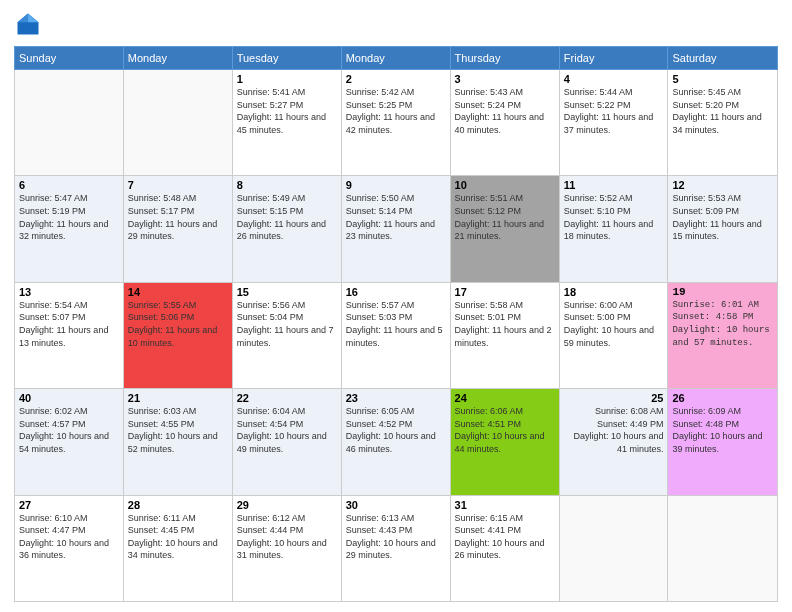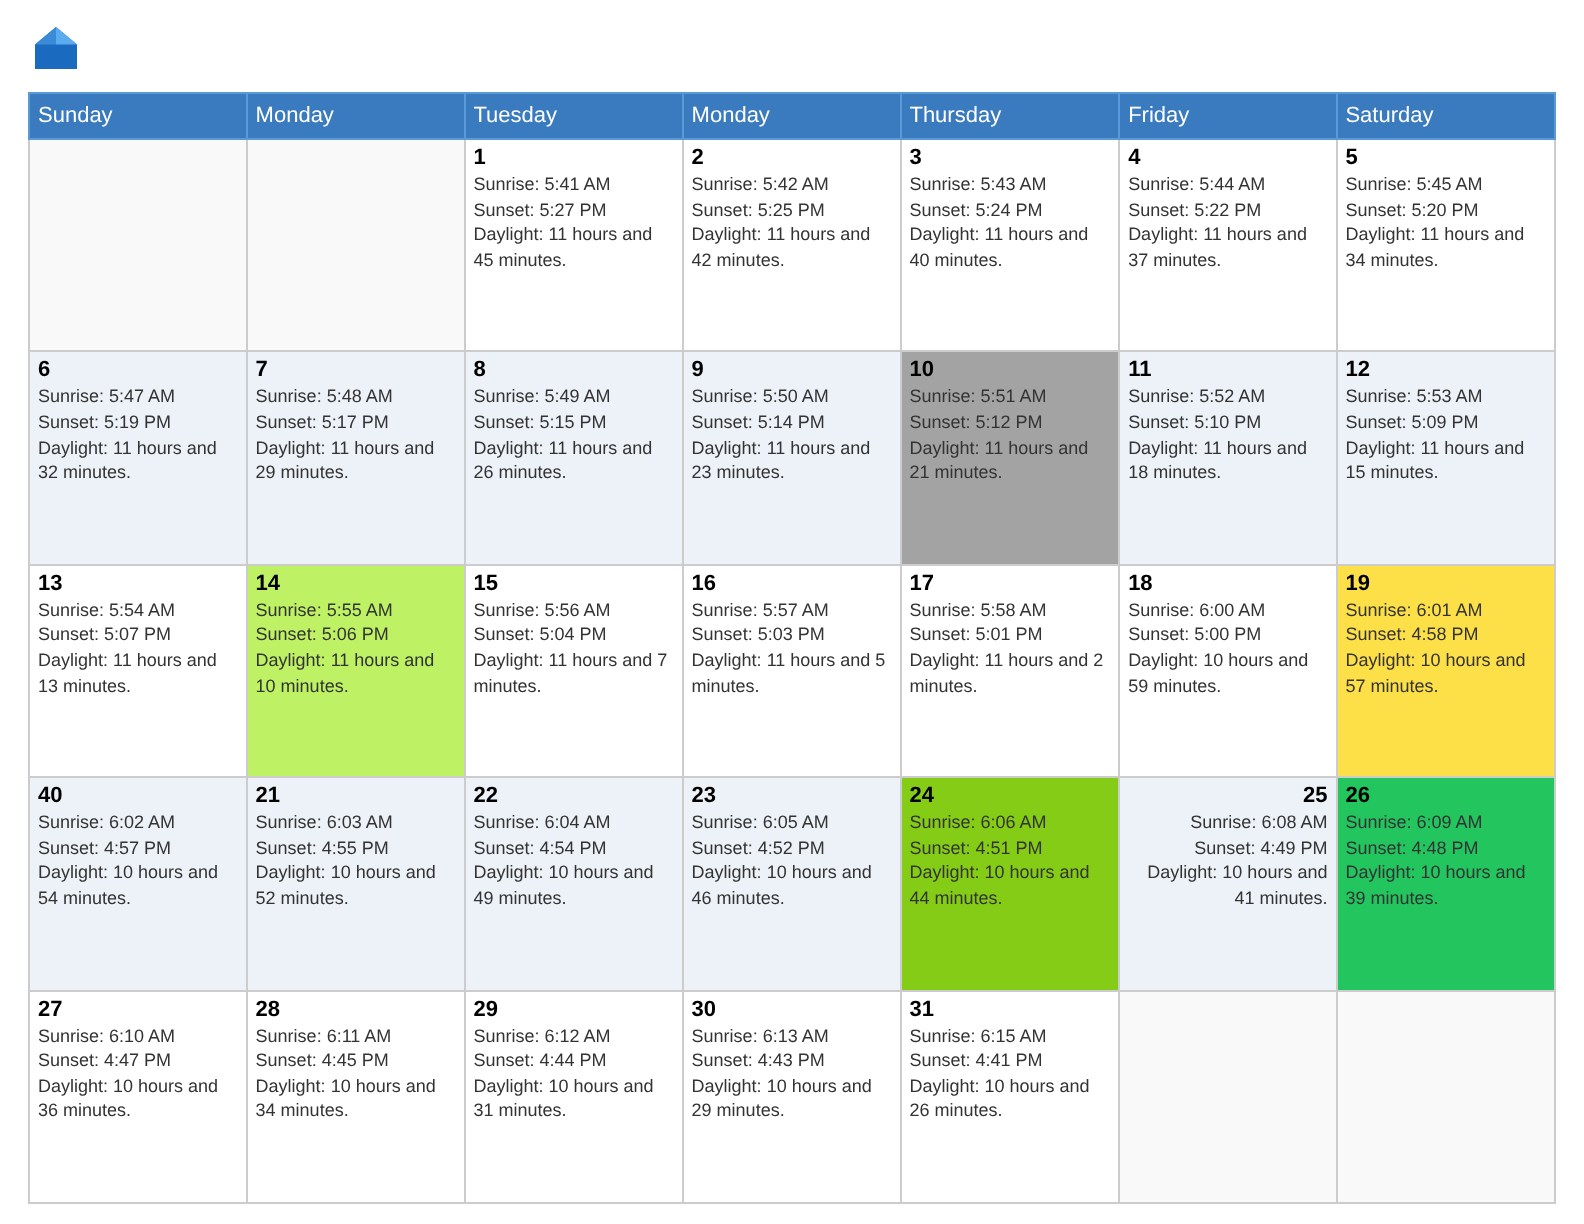--- a/index.html
+++ b/index.html
@@ -179,41 +179,41 @@
           <td style="background-color: rgb(237, 242, 248);">
             <span class="day-number">12</span>
             <div class="day-info">Sunrise: 5:53 AM<br>Sunset: 5:09 PM<br>Daylight: 11 hours and 15 minutes.</div>
           </td>
         </tr>
         <tr>
           <td style="background-color: rgb(255, 255, 255);">
             <span class="day-number">13</span>
             <div class="day-info">Sunrise: 5:54 AM<br>Sunset: 5:07 PM<br>Daylight: 11 hours and 13 minutes.</div>
           </td>
-          <td style="background-color: #bef264;">
+          <td style="background-color: #ef4444;">
             <span class="day-number">14</span>
             <div class="day-info">Sunrise: 5:55 AM<br>Sunset: 5:06 PM<br>Daylight: 11 hours and 10 minutes.</div>
           </td>
           <td style="background-color: rgb(255, 255, 255);">
             <span class="day-number">15</span>
             <div class="day-info">Sunrise: 5:56 AM<br>Sunset: 5:04 PM<br>Daylight: 11 hours and 7 minutes.</div>
           </td>
           <td style="background-color: rgb(255, 255, 255);">
             <span class="day-number">16</span>
             <div class="day-info">Sunrise: 5:57 AM<br>Sunset: 5:03 PM<br>Daylight: 11 hours and 5 minutes.</div>
           </td>
           <td style="background-color: rgb(255, 255, 255);">
             <span class="day-number">17</span>
             <div class="day-info">Sunrise: 5:58 AM<br>Sunset: 5:01 PM<br>Daylight: 11 hours and 2 minutes.</div>
           </td>
           <td style="background-color: rgb(255, 255, 255);">
             <span class="day-number">18</span>
             <div class="day-info">Sunrise: 6:00 AM<br>Sunset: 5:00 PM<br>Daylight: 10 hours and 59 minutes.</div>
           </td>
-          <td style="background-color: #fde047;">
+          <td style="background-color: #f9a8d4; font-family: Liberation Mono, monospace;">
             <span class="day-number">19</span>
             <div class="day-info">Sunrise: 6:01 AM<br>Sunset: 4:58 PM<br>Daylight: 10 hours and 57 minutes.</div>
           </td>
         </tr>
         <tr>
           <td style="background-color: rgb(237, 242, 248);">
             <span class="day-number">40</span>
             <div class="day-info">Sunrise: 6:02 AM<br>Sunset: 4:57 PM<br>Daylight: 10 hours and 54 minutes.</div>
           </td>
           <td style="background-color: rgb(237, 242, 248); margin-top: 48px;">
@@ -229,21 +229,21 @@
             <div class="day-info">Sunrise: 6:05 AM<br>Sunset: 4:52 PM<br>Daylight: 10 hours and 46 minutes.</div>
           </td>
           <td style="background-color: #84cc16;">
             <span class="day-number">24</span>
             <div class="day-info">Sunrise: 6:06 AM<br>Sunset: 4:51 PM<br>Daylight: 10 hours and 44 minutes.</div>
           </td>
           <td style="background-color: rgb(237, 242, 248); text-align: right;">
             <span class="day-number">25</span>
             <div class="day-info">Sunrise: 6:08 AM<br>Sunset: 4:49 PM<br>Daylight: 10 hours and 41 minutes.</div>
           </td>
-          <td style="background-color: #22c55e;">
+          <td style="background-color: #f0abfc;">
             <span class="day-number">26</span>
             <div class="day-info">Sunrise: 6:09 AM<br>Sunset: 4:48 PM<br>Daylight: 10 hours and 39 minutes.</div>
           </td>
         </tr>
         <tr>
           <td style="background-color: rgb(255, 255, 255);">
             <span class="day-number">27</span>
             <div class="day-info">Sunrise: 6:10 AM<br>Sunset: 4:47 PM<br>Daylight: 10 hours and 36 minutes.</div>
           </td>
           <td style="background-color: rgb(255, 255, 255);">

